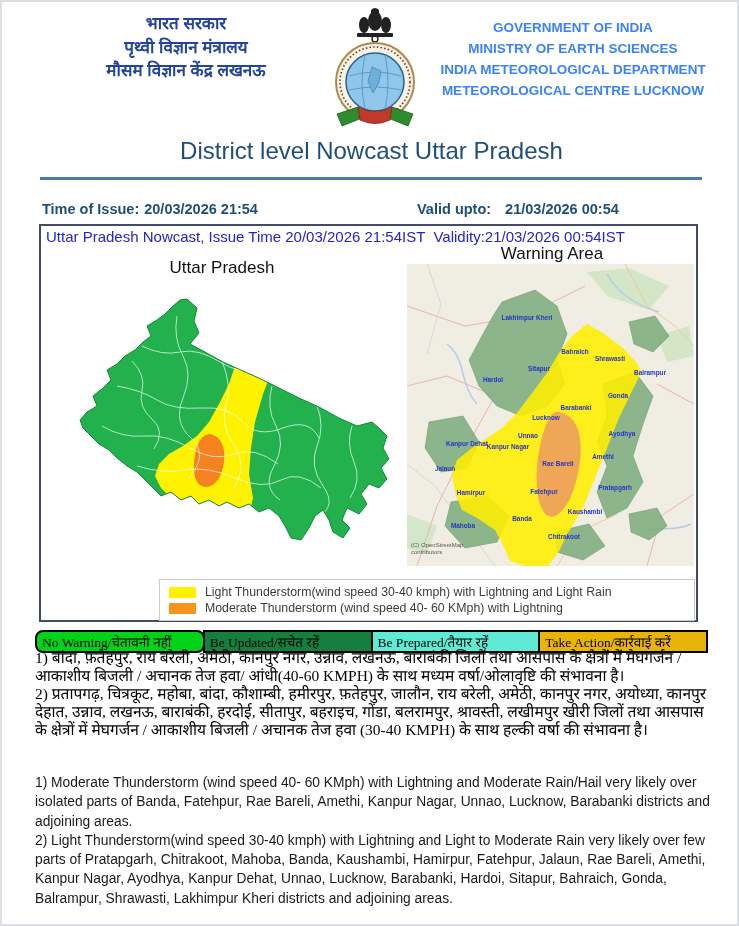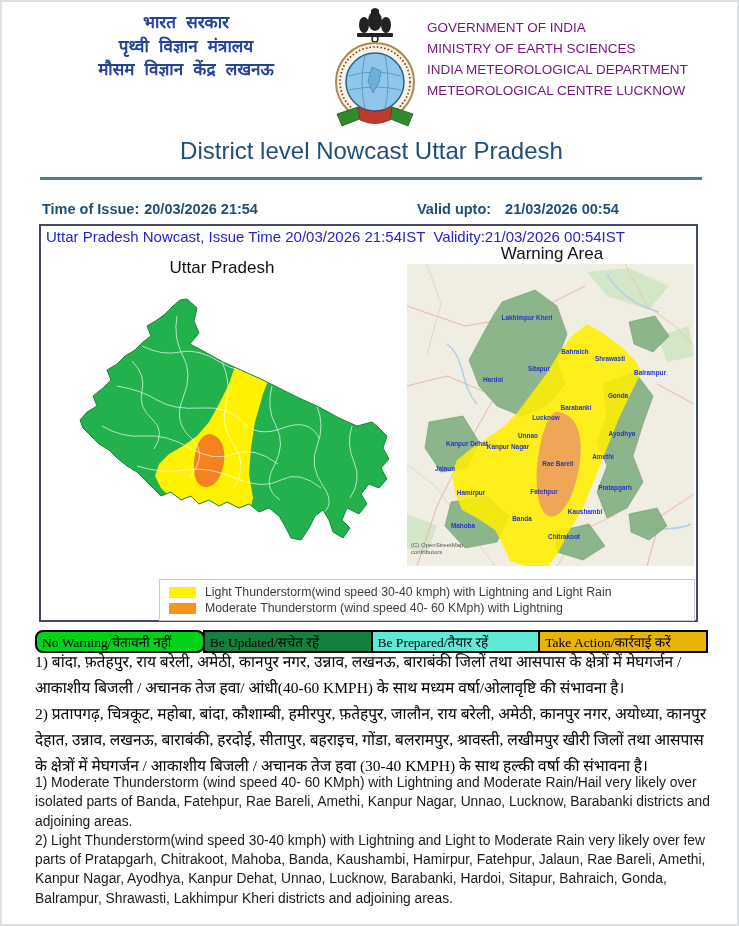--- a/index.html
+++ b/index.html
@@ -1,23 +1,23 @@
 <!DOCTYPE html>
 <html><head>
 <meta charset="utf-8">
 <style>
   html,body{margin:0;padding:0;background:#fff;}
   .page{position:relative;width:739px;height:926px;background:#ffffff;overflow:hidden;
         box-sizing:border-box;border:2px solid #dcdfe3;font-family:"Liberation Sans",sans-serif;}
   
   .hindi-block{position:absolute;left:48px;top:10px;width:272px;text-align:center;
                color:#24439b;font-weight:bold;font-size:17px;line-height:23.5px;
-               font-family:Liberation Mono, monospace;}
-  .english-block{position:absolute;left:425px;top:15px;width:292px;text-align:left;
-               color:#701a75;font-weight:normal;font-size:13.5px;line-height:21px;}
+               font-family:Liberation Sans, sans-serif;}
+  .english-block{position:absolute;left:425px;top:15px;width:292px;text-align:center;
+               color:#3b82f6;font-weight:bold;font-size:13.5px;line-height:21px;}
   .logo{position:absolute;left:327px;top:2px;width:92px;height:130px;}
   
   .page-title{position:absolute;left:0;top:135px;width:739px;text-align:center;
               color:#1f4e79;font-size:24px;font-weight:400;}
   .title-rule{position:absolute;left:38px;top:175px;width:662px;height:3px;background:#4a7bb0;}
   
   .issue-left{position:absolute;left:40px;top:199px;color:#1f4e79;font-weight:bold;font-size:14.5px;}
   .issue-right{position:absolute;left:415px;top:199px;color:#1f4e79;font-weight:bold;font-size:14.5px;}
   .issue-right .val{margin-left:14px;}
   .issue-left .val{margin-left:5px;}
@@ -40,21 +40,21 @@
   .legend-swatch{width:27px;height:11px;margin-right:9px;flex:none;}
   .legend-label{font-size:12.3px;color:#3c3c3c;white-space:nowrap;}
   
   .warning-scale{position:absolute;left:33px;top:628px;width:673px;height:23px;display:flex;}
   .scale-cell{flex:1;box-sizing:border-box;border:2px solid #000;margin-left:-2px;
               font-family:"Liberation Serif",serif;font-size:13.5px;color:#000;
               padding:1px 0 0 5px;white-space:nowrap;overflow:hidden;}
   .scale-cell:first-child{margin-left:0;border-radius:8px;}
   
   .advisory-hindi{position:absolute;left:33px;top:647px;width:676px;
-                  font-family:"Liberation Serif",serif;font-size:15.5px;line-height:26px;color:#000;}
+                  font-family:"Liberation Serif",serif;font-size:15.5px;line-height:18px;color:#000;}
   .advisory-hindi p{margin:0;}
   .advisory-english{position:absolute;left:33px;top:771px;width:678px;
                   font-size:13.8px;line-height:19.3px;color:#1a1a1a;}
   .advisory-english p{margin:0;}
   
   .city-label{font-size:6.4px;font-weight:bold;fill:#2535c8;text-anchor:middle;
               font-family:"Liberation Sans",sans-serif;}
 </style>
 </head>
 <body>

